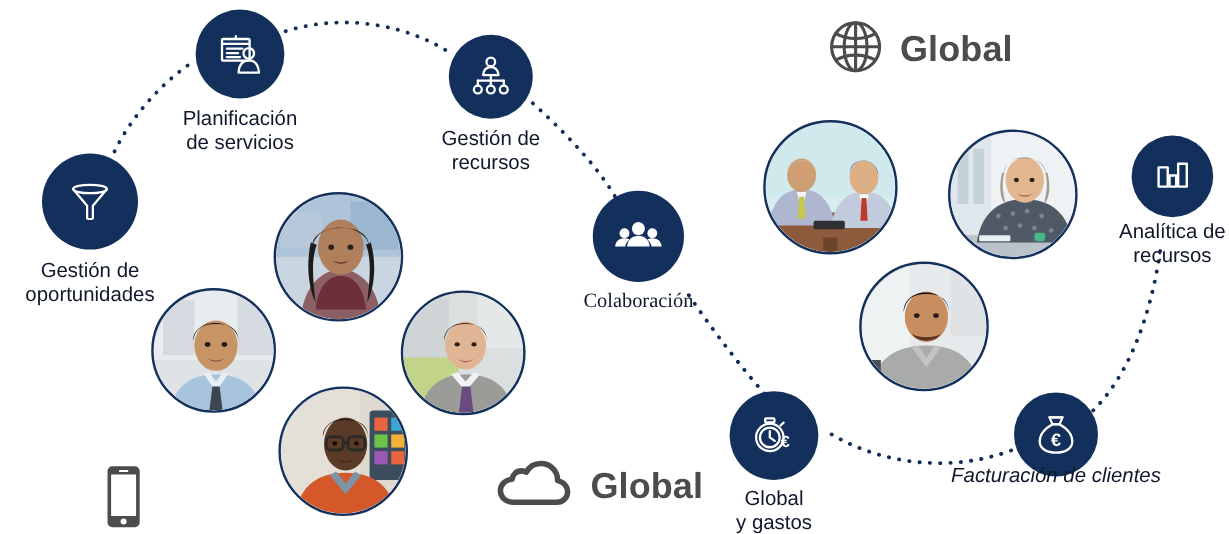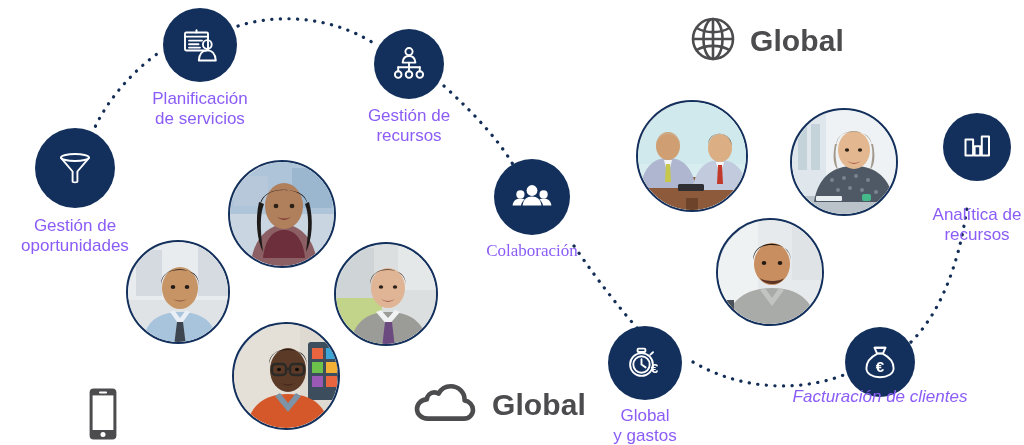--- a/index.html
+++ b/index.html
@@ -19,21 +19,21 @@
 
   
   .node{position:absolute;}
   .node .disc{
     position:absolute;left:0;top:0;border-radius:50%;
     background:#13305c;display:flex;align-items:center;justify-content:center;
   }
   .node .disc svg{display:block;}
   .node .cap{
     position:absolute;left:50%;transform:translateX(-50%);
-    text-align:center;color:#8b5cf6;font-size:17px;line-height:1.18;
+    text-align:center;color:#0f172a;font-size:17px;line-height:1.18;
     white-space:nowrap;font-weight:400;
   }
 
   
   .avatar{
     position:absolute;border-radius:50%;
     border:2.5px solid #13305c;
     overflow:hidden;background:#d8dde3;
     box-sizing:border-box;
   }
@@ -385,21 +385,21 @@
   <div class="node" style="left:943px;top:113px;width:68px;">
     <div class="disc" style="width:68px;height:68px;">
       <span>
         <svg width="38" height="38" viewBox="0 0 38 38" fill="none" stroke="#ffffff" stroke-width="2" stroke-linejoin="round">
           <rect x="7.5" y="11.5" width="7.6" height="16"></rect>
           <rect x="16.6" y="18.2" width="5.6" height="9.3"></rect>
           <rect x="23.8" y="8.4" width="7.2" height="19.1"></rect>
         </svg>
       </span>
     </div>
-    <div class="cap" style="top:92px;">
+    <div class="cap" style="top:70px;">
       <div>Analítica de</div>
       <div>recursos</div>
     </div>
   </div>
 
   <div class="mark" style="left:688px;top:14px;">
     <span class="glyph">
       <svg width="50" height="50" viewBox="0 0 50 50" fill="none" stroke="#4c4c4e" stroke-width="2.6">
         <circle cx="25" cy="25" r="20"></circle>
         <ellipse cx="25" cy="25" rx="9.5" ry="20"></ellipse>

